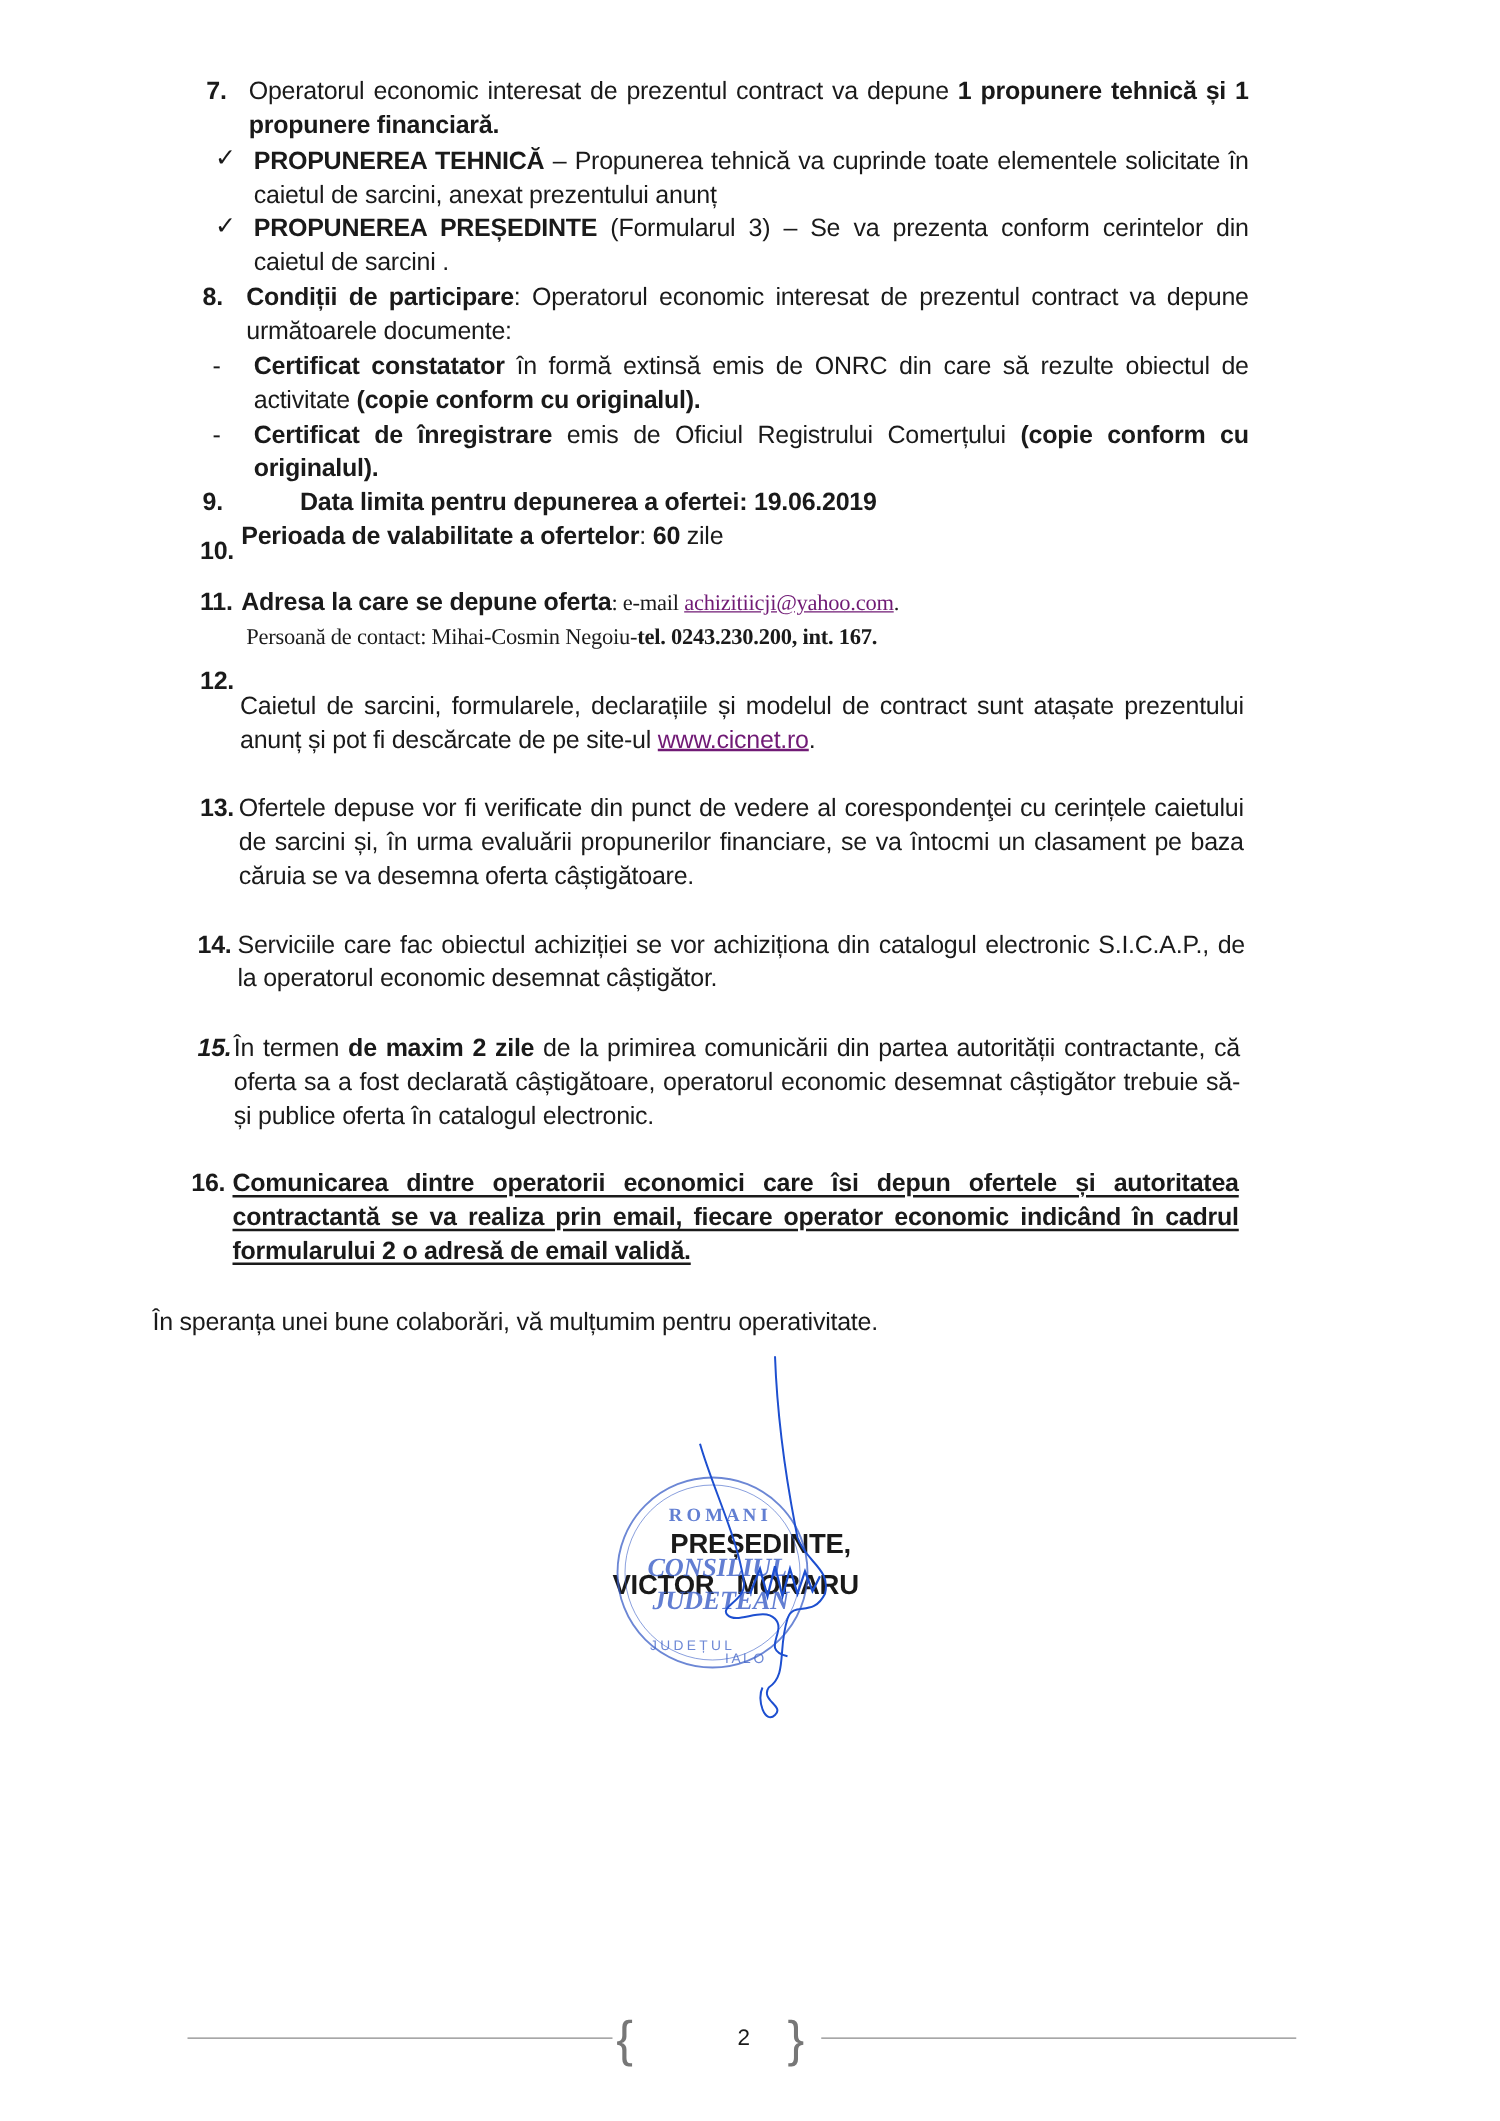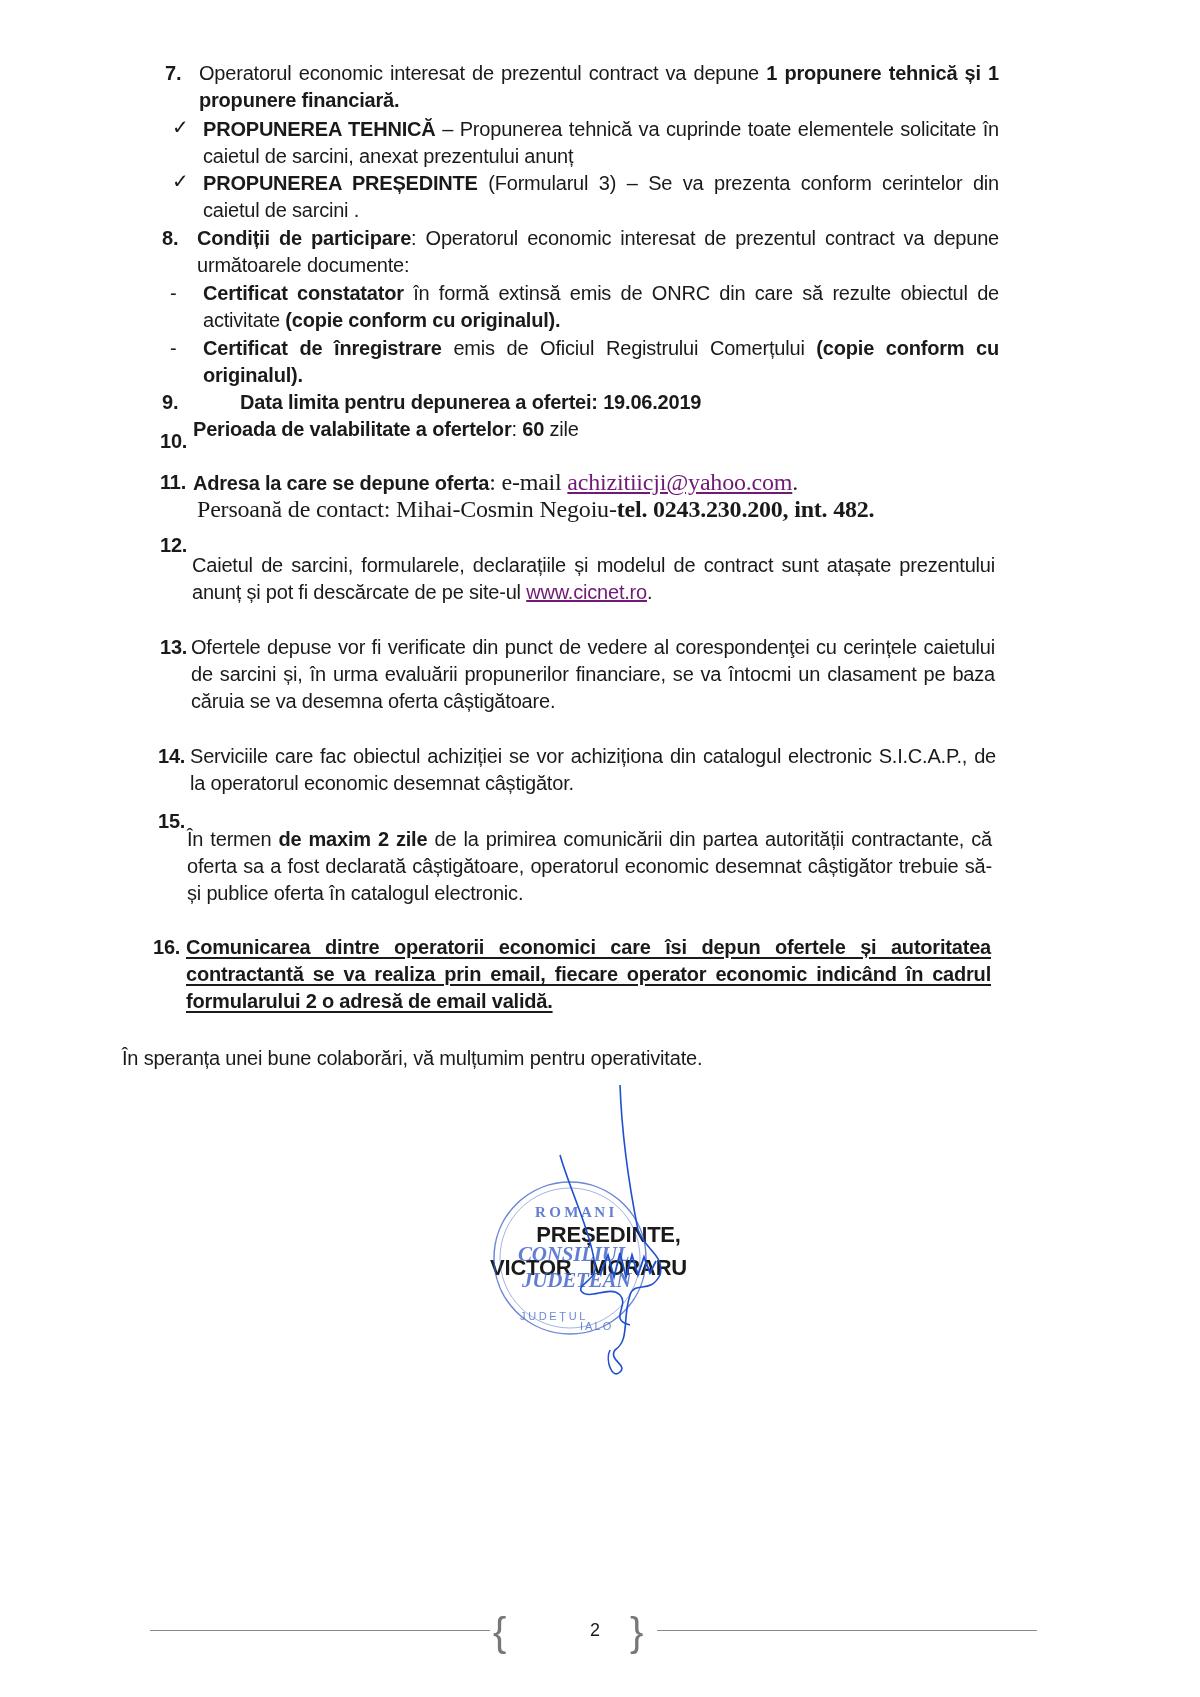--- a/index.html
+++ b/index.html
@@ -4,21 +4,21 @@
 <style>
   html, body { margin: 0; padding: 0; background: #ffffff; }
   body { width: 1200px; height: 1697px; position: relative; overflow: hidden;
          font-family: "Liberation Sans", sans-serif; color: #1a1a1a; }
   .page { position: absolute; left: 0; top: 0; width: 1200px; height: 1697px; }
   .txt { font-size: 20px; line-height: 27px; letter-spacing: -0.2px; }
   .blk { position: absolute; }
   .num { position: absolute; font-weight: bold; }
   .body { text-align: justify; }
   .b { font-weight: bold; }
-  .serif { font-family: "Liberation Serif", serif; font-size: 24px; }
+  .serif { font-family: "Liberation Serif", serif; font-size: 18px; }
   a.link { color: #701a75; text-decoration: underline; }
   .u { text-decoration: underline; text-underline-offset: 3px; }
   .check { position: absolute; font-size: 20px; }
   .dash { position: absolute; }
   .sig { position: absolute; left: 490px; top: 1218px; text-align: center; font-weight: bold; font-size: 22px; line-height: 33px; }
   .footer-line { position: absolute; top: 1630px; height: 1px; background: #8a8a8a; }
   .footer-num { position: absolute; left: 590px; top: 1617px; font-size: 18px; }
   .brace { position: absolute; top: 1612px; font-size: 40px; color: #777; font-weight: 200; line-height: 40px; }
 </style>
 </head>
@@ -60,39 +60,39 @@
   <span class="num" style="left:160px;top:428px;">10.</span>
   <div class="blk" style="left:193px;top:416px;width:806px;">
     <span class="b">Perioada de valabilitate a ofertelor</span><span>: </span><span class="b">60</span><span> zile</span>
   </div>
 
   <span class="num" style="left:160px;top:469px;">11.</span>
   <div class="blk" style="left:193px;top:469px;width:806px;">
     <span class="b">Adresa la care se depune oferta</span><span class="serif">: e-mail </span><a class="link serif" href="#">achizitiicji@yahoo.com</a><span class="serif">.</span>
   </div>
   <div class="blk" style="left:197px;top:496px;width:802px;">
-    <span class="serif">Persoană de contact: Mihai-Cosmin Negoiu-</span><span class="serif b">tel. 0243.230.200, int. 482.</span>
+    <span class="serif">Persoană de contact: Mihai-Cosmin Negoiu-</span><span class="serif b">tel. 0243.230.200, int. 167.</span>
   </div>
 
   <span class="num" style="left:160px;top:532px;text-align:right;">12.</span>
   <div class="blk body" style="left:192px;top:552px;width:803px;">
     <span>Caietul de sarcini, formularele, declarațiile și modelul de contract sunt atașate prezentului anunț și pot fi descărcate  de pe site-ul </span><a class="link" href="#" style="font-family:'Liberation Sans',sans-serif;">www.cicnet.ro</a><span>.</span>
   </div>
 
   <span class="num" style="left:160px;top:634px;">13.</span>
   <div class="blk body" style="left:191px;top:634px;width:804px;">
     <span>Ofertele depuse vor fi verificate din punct de vedere al  corespondenţei cu cerințele caietului de sarcini și, în urma evaluării propunerilor financiare, se va întocmi un clasament pe baza căruia se va desemna oferta câștigătoare.</span>
   </div>
 
   <span class="num" style="left:158px;top:743px;">14.</span>
   <div class="blk body" style="left:190px;top:743px;width:806px;">
     <span>Serviciile care fac obiectul achiziției se vor achiziționa din catalogul electronic S.I.C.A.P., de la operatorul economic desemnat câștigător.</span>
   </div>
 
-  <span class="num" style="left:158px;top:808px;">15.</span>
+  <span class="num" style="left:158px;top:826px;font-style:italic;">15.</span>
   <div class="blk body" style="left:187px;top:826px;width:805px;">
     <span>În termen </span><span class="b">de maxim 2 zile</span><span> de la primirea comunicării din partea autorității contractante, că oferta sa a fost declarată câștigătoare, operatorul economic desemnat câștigător trebuie să-și publice oferta în catalogul electronic.</span>
   </div>
 
   <span class="num" style="left:153px;top:934px;">16.</span>
   <div class="blk body" style="left:186px;top:934px;width:805px;">
     <span class="b u">Comunicarea dintre operatorii economici care îsi depun ofertele și autoritatea contractantă se va realiza prin email, fiecare operator economic indicând în cadrul formularului 2 o adresă de email validă.</span>
   </div>
 
   <div class="blk" style="left:122px;top:1045px;width:900px;">În speranța unei bune colaborări, vă mulțumim pentru operativitate.</div>

